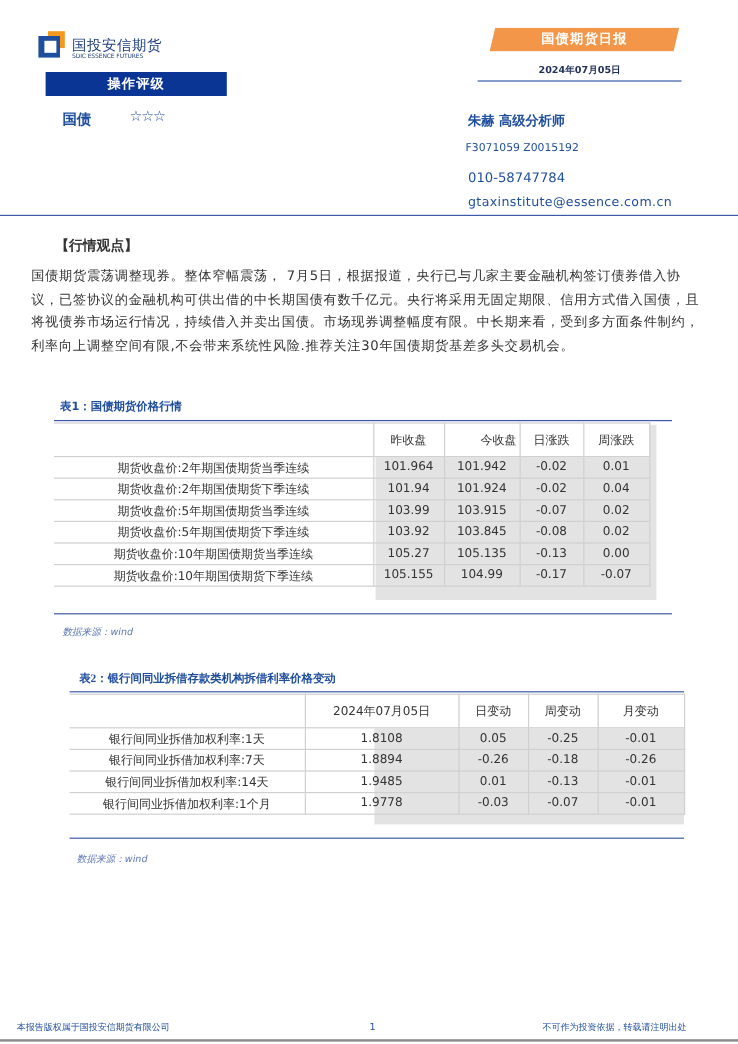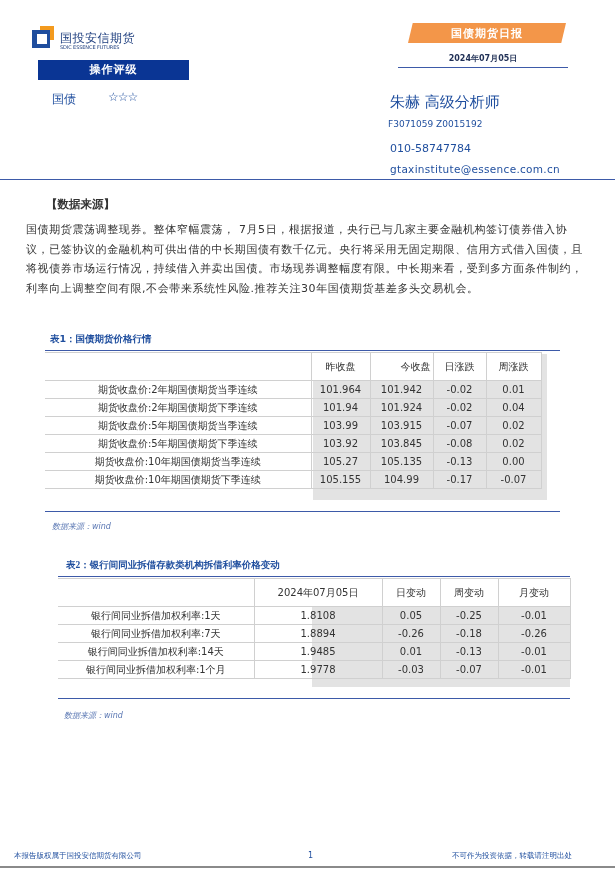--- a/index.html
+++ b/index.html
@@ -9,28 +9,28 @@
   .logo { position:absolute; left:32px; top:26px; width:130px; height:26px; }
   .logo-mark { position:absolute; left:0; top:0; width:22px; height:22px; }
   .logo-mark .blue { position:absolute; left:0; top:4px; width:18px; height:18px; background:#1f4e9e; }
   .logo-mark .white { position:absolute; left:5px; top:8px; width:10px; height:10px; background:#fff; }
   .logo-mark .orange { position:absolute; left:8px; top:0; width:14px; height:14px; background:#f39a1e; }
   .logo-mark .white2 { position:absolute; left:8px; top:4px; width:10px; height:10px; background:#fff; }
   .logo-cn { position:absolute; left:28px; top:4px; font-size:12px; color:#1f3f7f; letter-spacing:0.5px; white-space:nowrap; }
   .logo-en { position:absolute; left:28px; top:18px; font-size:5px; color:#1f3f7f; white-space:nowrap; letter-spacing:-0.1px; }
 
   .rating-bar { position:absolute; left:38px; top:60px; width:151px; height:20px; background:#0a3594; color:#fff; font-size:11px; font-weight:bold; text-align:center; line-height:20px; letter-spacing:1px; }
-  .bond-label { position:absolute; left:40px; top:91px; font-size:12px; font-weight:normal; color:#1f4e9e;padding-left:12px; }
+  .bond-label { position:absolute; left:40px; top:91px; font-size:12px; font-weight:bold; color:#1f4e9e;padding-left:12px; }
   .stars { position:absolute; left:108px; top:90px; font-size:12px; color:#1f4e9e; letter-spacing:-1px; }
 
   .report-tag { position:absolute; left:408px; top:23px; width:158px; height:20px; background:#f39649; color:#fff; font-size:11px; font-weight:bold; text-align:center; line-height:20px; letter-spacing:1px; clip-path:polygon(3% 0,100% 0,97% 100%,0 100%);font-family:Liberation Serif, serif; }
   .report-date { position:absolute; left:398px; top:53px; width:170px; text-align:center; font-size:8px; font-weight:bold; color:#1f2f55; }
   .date-rule { position:absolute; left:398px; top:67px; width:170px; height:1px; background:#3d5aa8; }
 
-  .analyst { position:absolute; left:390px; top:93px; font-size:15px; font-weight:normal; color:#1f4e9e; }
+  .analyst { position:absolute; left:390px; top:93px; font-size:11px; font-weight:bold; color:#1f4e9e; }
   .cert { position:absolute; left:388px; top:119px; font-size:9px; color:#1f4e9e; }
   .phone { position:absolute; left:390px; top:142px; font-size:11px; color:#1f4e9e; }
   .email { position:absolute; left:390px; top:163px; font-size:10.5px; color:#1f4e9e; letter-spacing:0.3px; }
   .header-rule { position:absolute; left:0; top:179px; width:615px; height:1px; background:#3d5aa8; }
 
   .section-title { position:absolute; left:46px; top:197px; font-size:11.5px; font-weight:bold; color:#333; }
   .para { position:absolute; left:26px; top:220px; width:560px; font-size:11px; line-height:19.5px; color:#333; letter-spacing:0.6px; }
 
   .tbl-title { position:absolute; font-size:9.5px; font-weight:bold; color:#1f4e9e; }
   .tbl-rule { position:absolute; height:1px; background:#3d5aa8; }
@@ -68,21 +68,21 @@
 <div class="report-tag">国债期货日报</div>
 <div class="report-date">2024年07月05日</div>
 <div class="date-rule"></div>
 
 <div class="analyst">朱赫 高级分析师</div>
 <div class="cert">F3071059 Z0015192</div>
 <div class="phone">010-58747784</div>
 <div class="email">gtaxinstitute@essence.com.cn</div>
 <div class="header-rule"></div>
 
-<div class="section-title">【数据来源】</div>
+<div class="section-title">【行情观点】</div>
 <div class="para">国债期货震荡调整现券。整体窄幅震荡， 7月5日，根据报道，央行已与几家主要金融机构签订债券借入协议，已签协议的金融机构可供出借的中长期国债有数千亿元。央行将采用无固定期限、信用方式借入国债，且将视债券市场运行情况，持续借入并卖出国债。市场现券调整幅度有限。中长期来看，受到多方面条件制约，利率向上调整空间有限,不会带来系统性风险.推荐关注30年国债期货基差多头交易机会。</div>
 
 <div class="tbl-title" style="left:50px;top:333px;">表1：国债期货价格行情</div>
 <div class="tbl-rule" style="left:45px;top:350px;width:515px;"></div>
 <div class="shadow" style="left:313px;top:354px;width:234px;height:146px;"></div>
 <table class="dt" style="left:45px;top:352px;">
   <tbody>
       <tr>
     <th style="width:266px;border-left:none;"></th>
     <th style="width:59px;">昨收盘</th>

